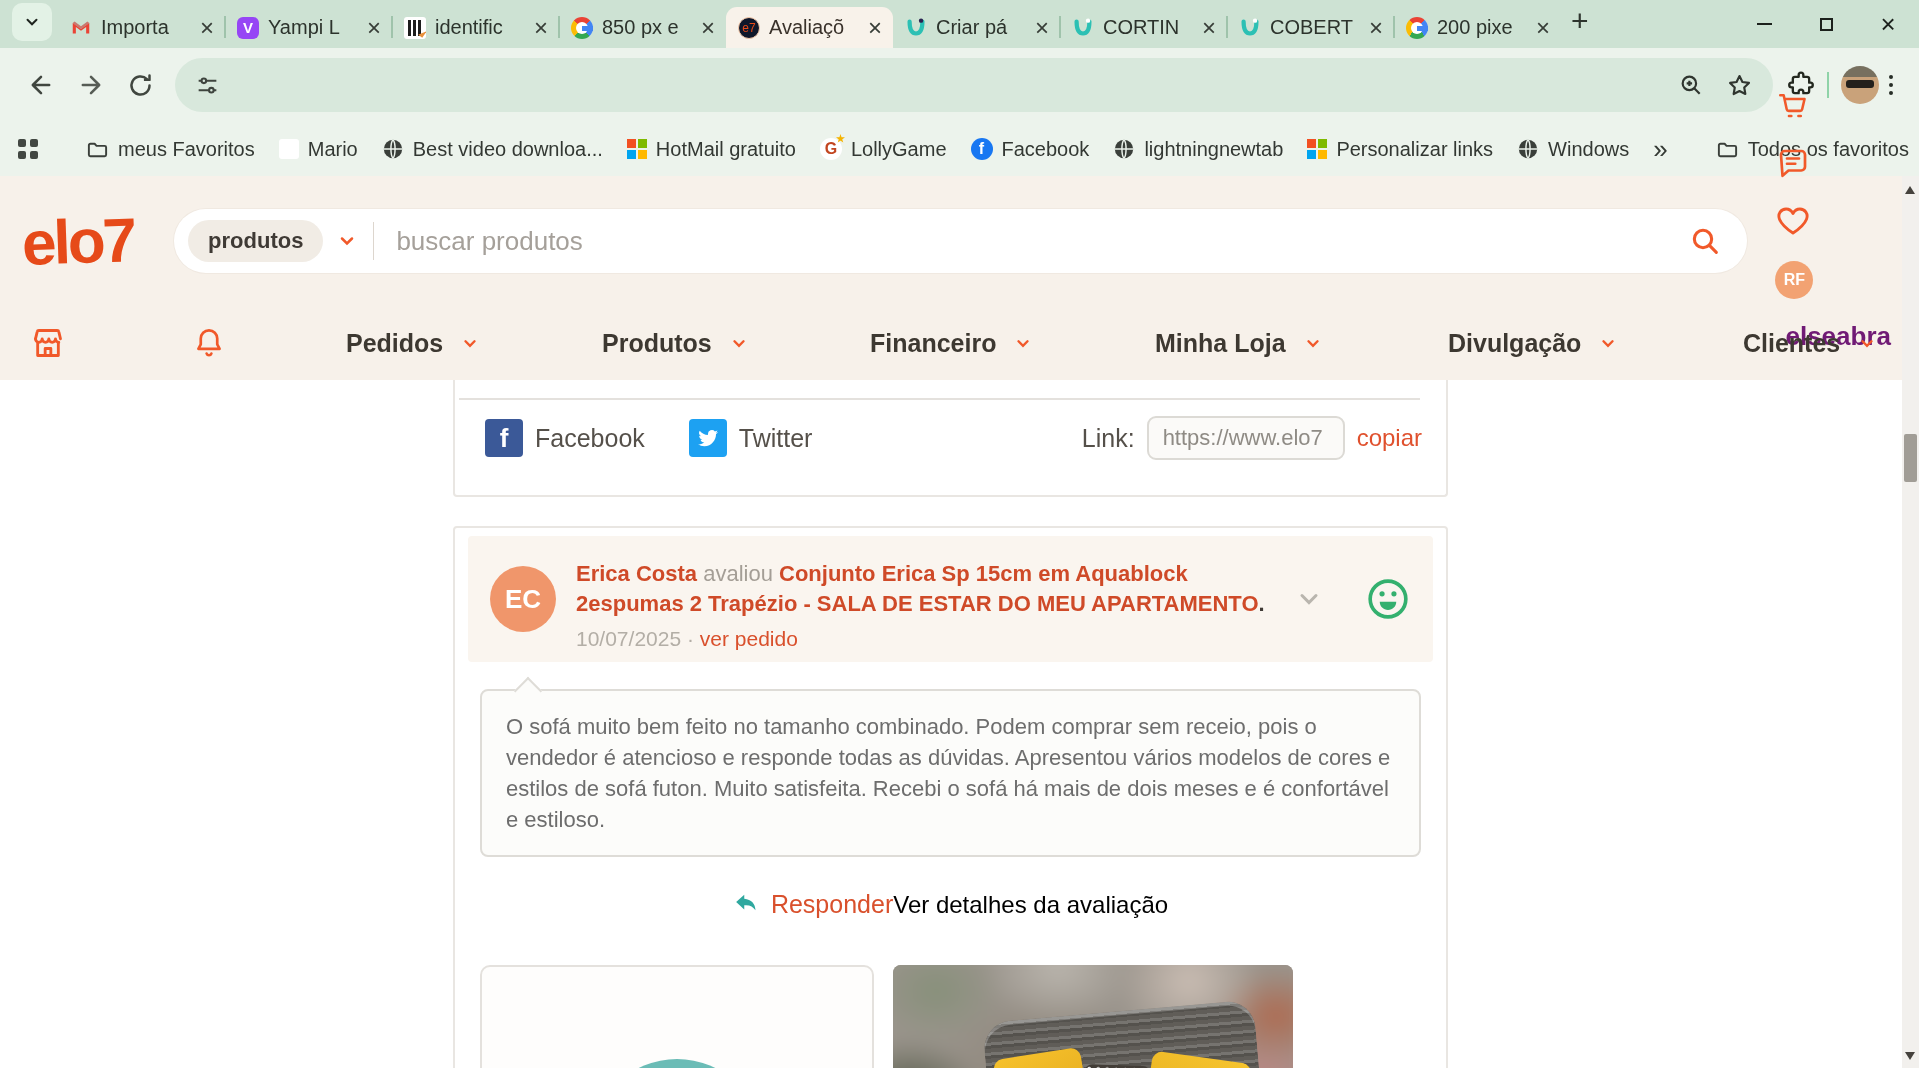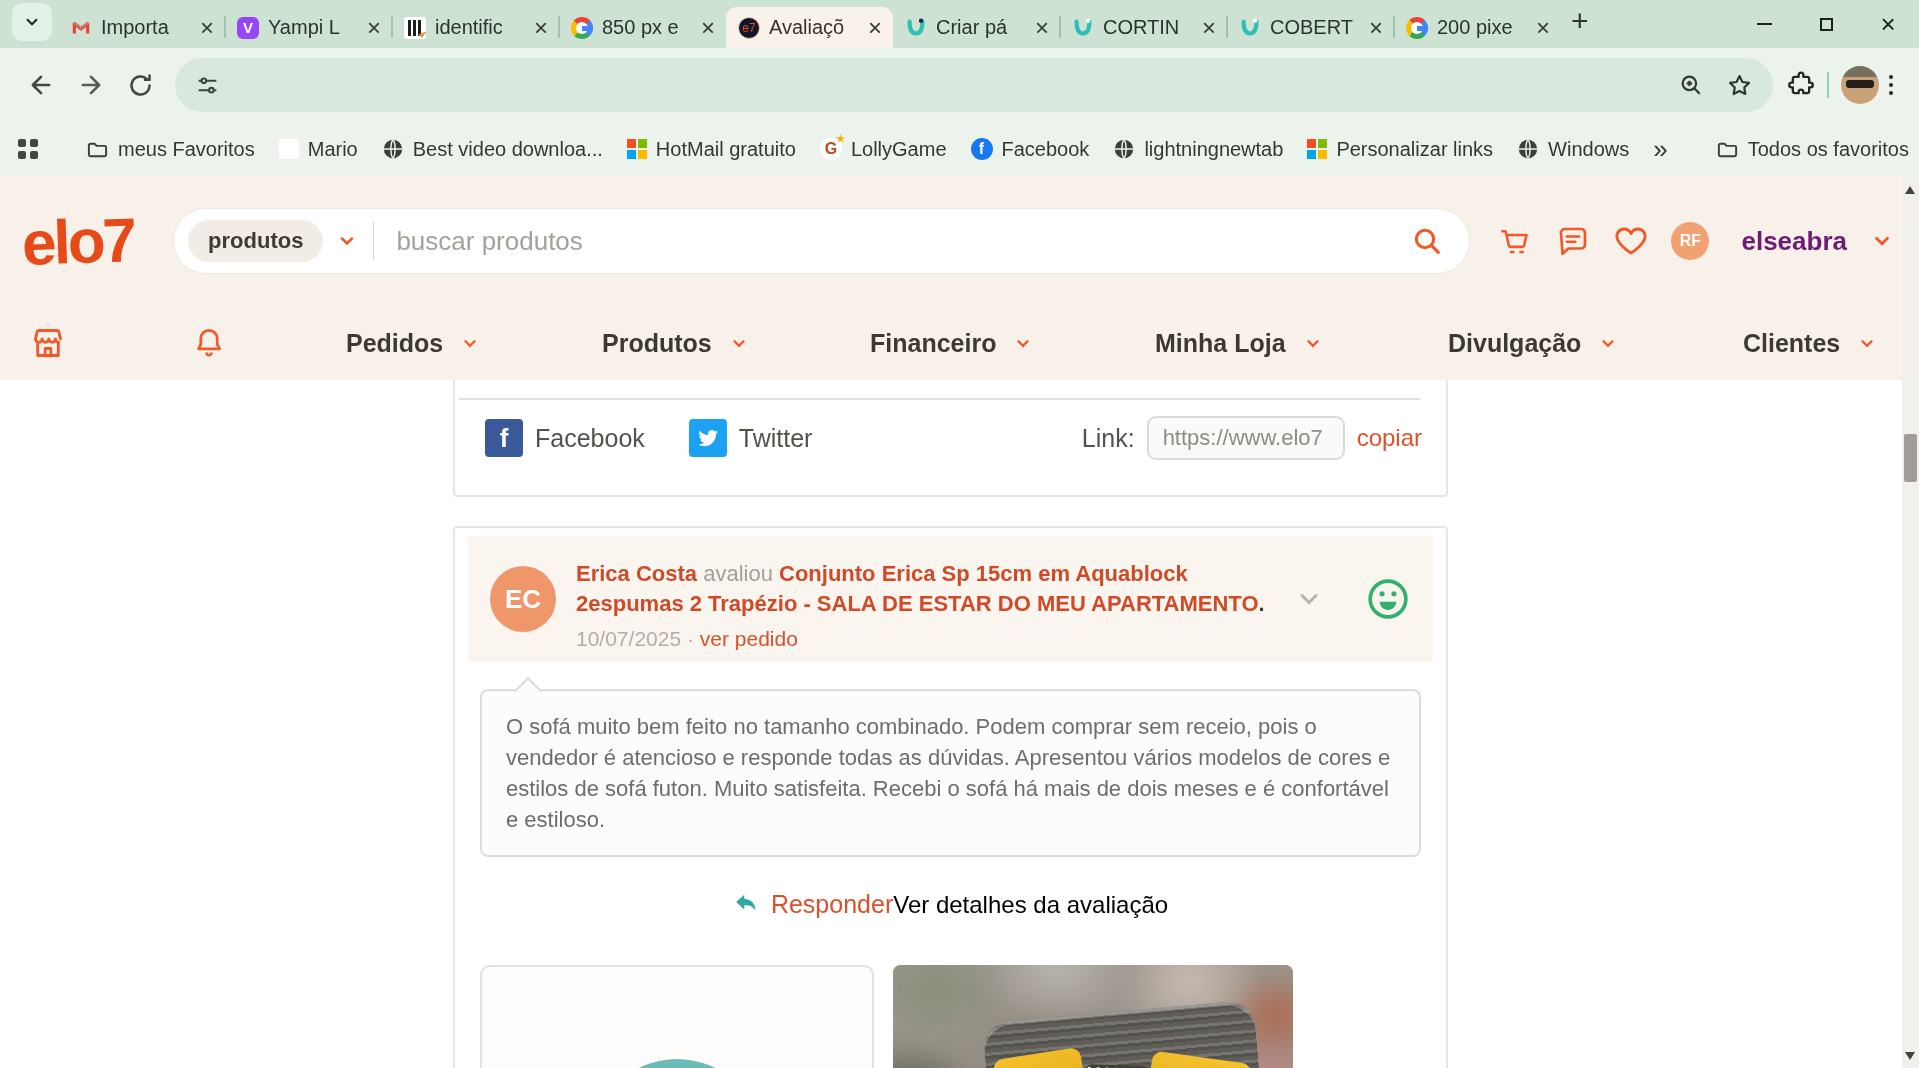--- a/index.html
+++ b/index.html
@@ -62,21 +62,21 @@
 
   
   .elo7-header { position:absolute; left:0; top:176px; width:1919px; height:204px; background:#f7f1ea; }
   .shop-row { display:flex; align-items:center; height:130px; padding:0 26px 0 22px; }
   .logo { font-size:62px; font-weight:800; letter-spacing:-3px; color:#e64a19; margin-right:40px; transform:rotate(-2deg); }
   .searchbar { flex:1; height:64px; background:#fff; border-radius:32px; display:flex; align-items:center; padding:0 26px 0 14px; margin-right:28px; box-shadow:0 0 0 1px #f0e9e1; }
   .cat-chip { height:42px; border-radius:21px; background:#f1ece5; display:flex; align-items:center; padding:0 20px; font-size:22px; font-weight:bold; color:#3f3a35; }
   .cat-chev { margin:0 16px 0 14px; }
   .search-div { width:1px; height:38px; background:#ddd6ce; margin-right:22px; }
   .search-ph { font-size:26px; color:#a5a09a; flex:1; }
-  .hdr-icons { display:flex; align-items:center; gap:22px; }
+  .hdr-icons { display:flex; align-items:flex-start; gap:22px;flex-direction:column; }
   .user-avatar { width:38px; height:38px; border-radius:50%; background:#f2a272; color:#fff; font-size:16px; font-weight:bold; display:flex; align-items:center; justify-content:center; }
   .user-name { font-size:26px; font-weight:bold; color:#701a75; margin:0 2px 0 10px; }
 
   .nav-row { position:relative; height:74px; }
   .nav-home { position:absolute; left:28px; top:50%; transform:translateY(-50%); }
   .nav-bell { position:absolute; left:190px; top:50%; transform:translateY(-50%); }
   .nav-item { position:absolute; top:50%; transform:translateY(-50%); display:flex; align-items:center; gap:18px; font-size:25px; font-weight:bold; color:#3d3831; }
 
   
   .content { position:absolute; left:0; top:380px; width:1902px; height:688px; background:#fff; overflow:hidden; }

